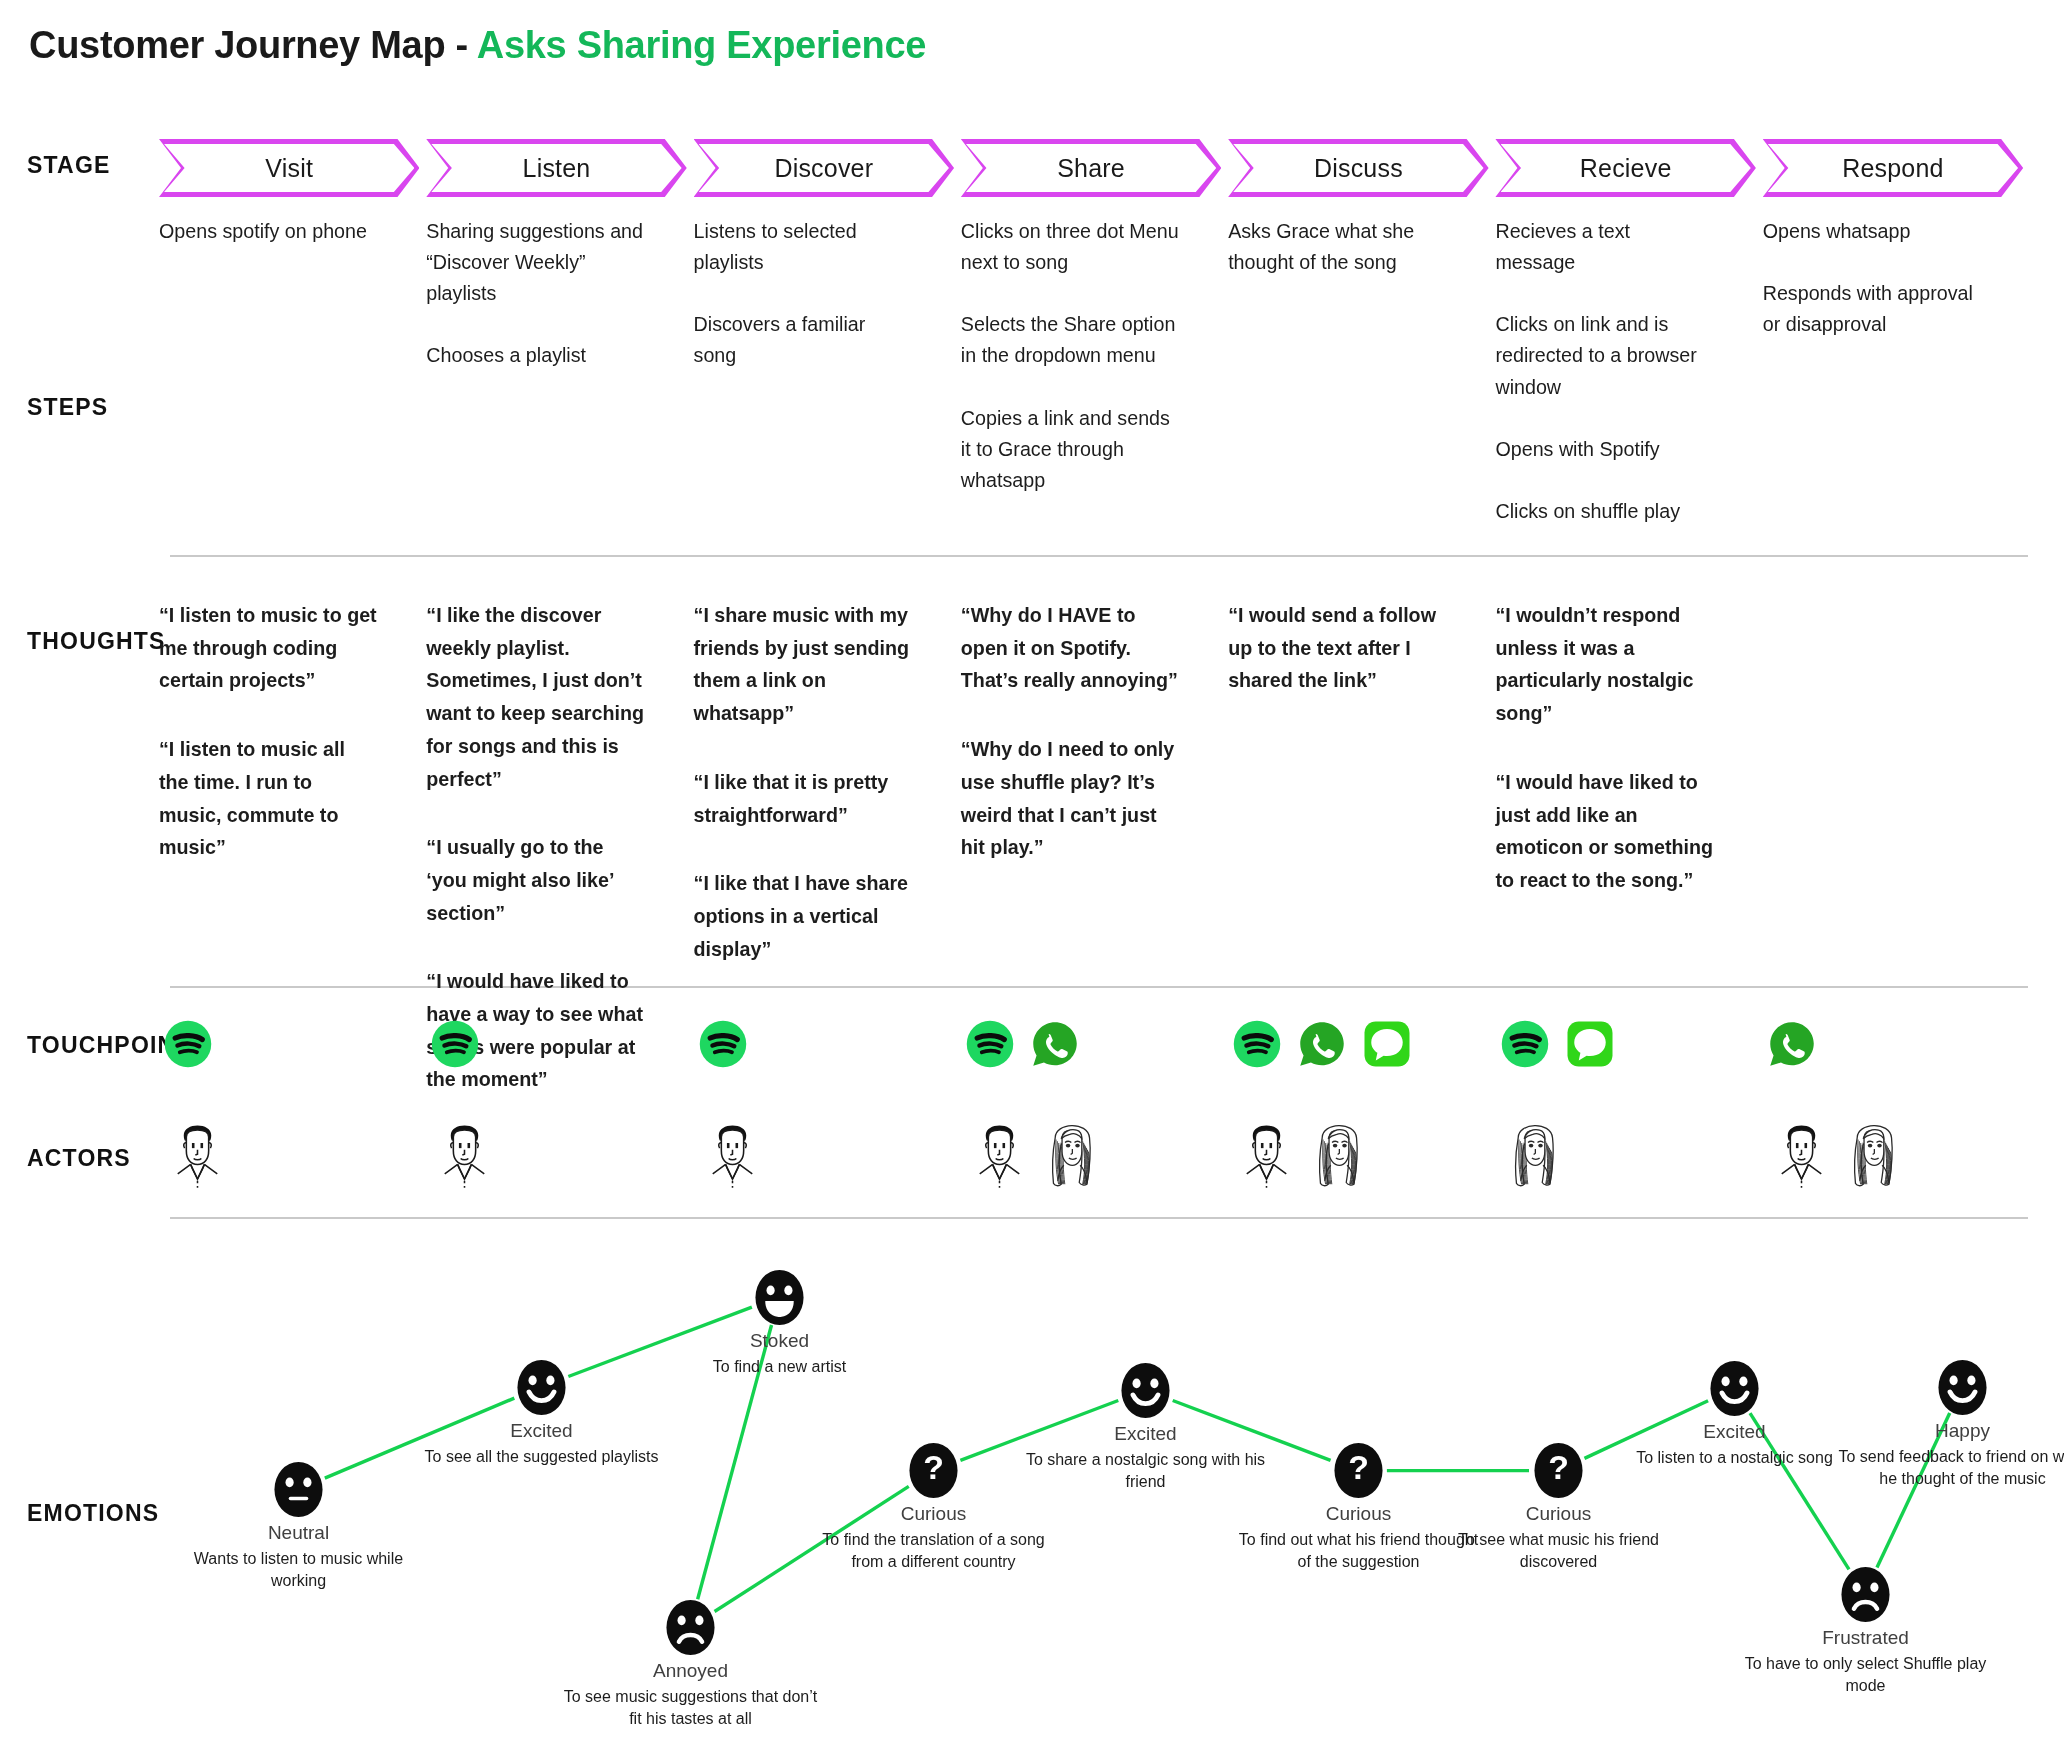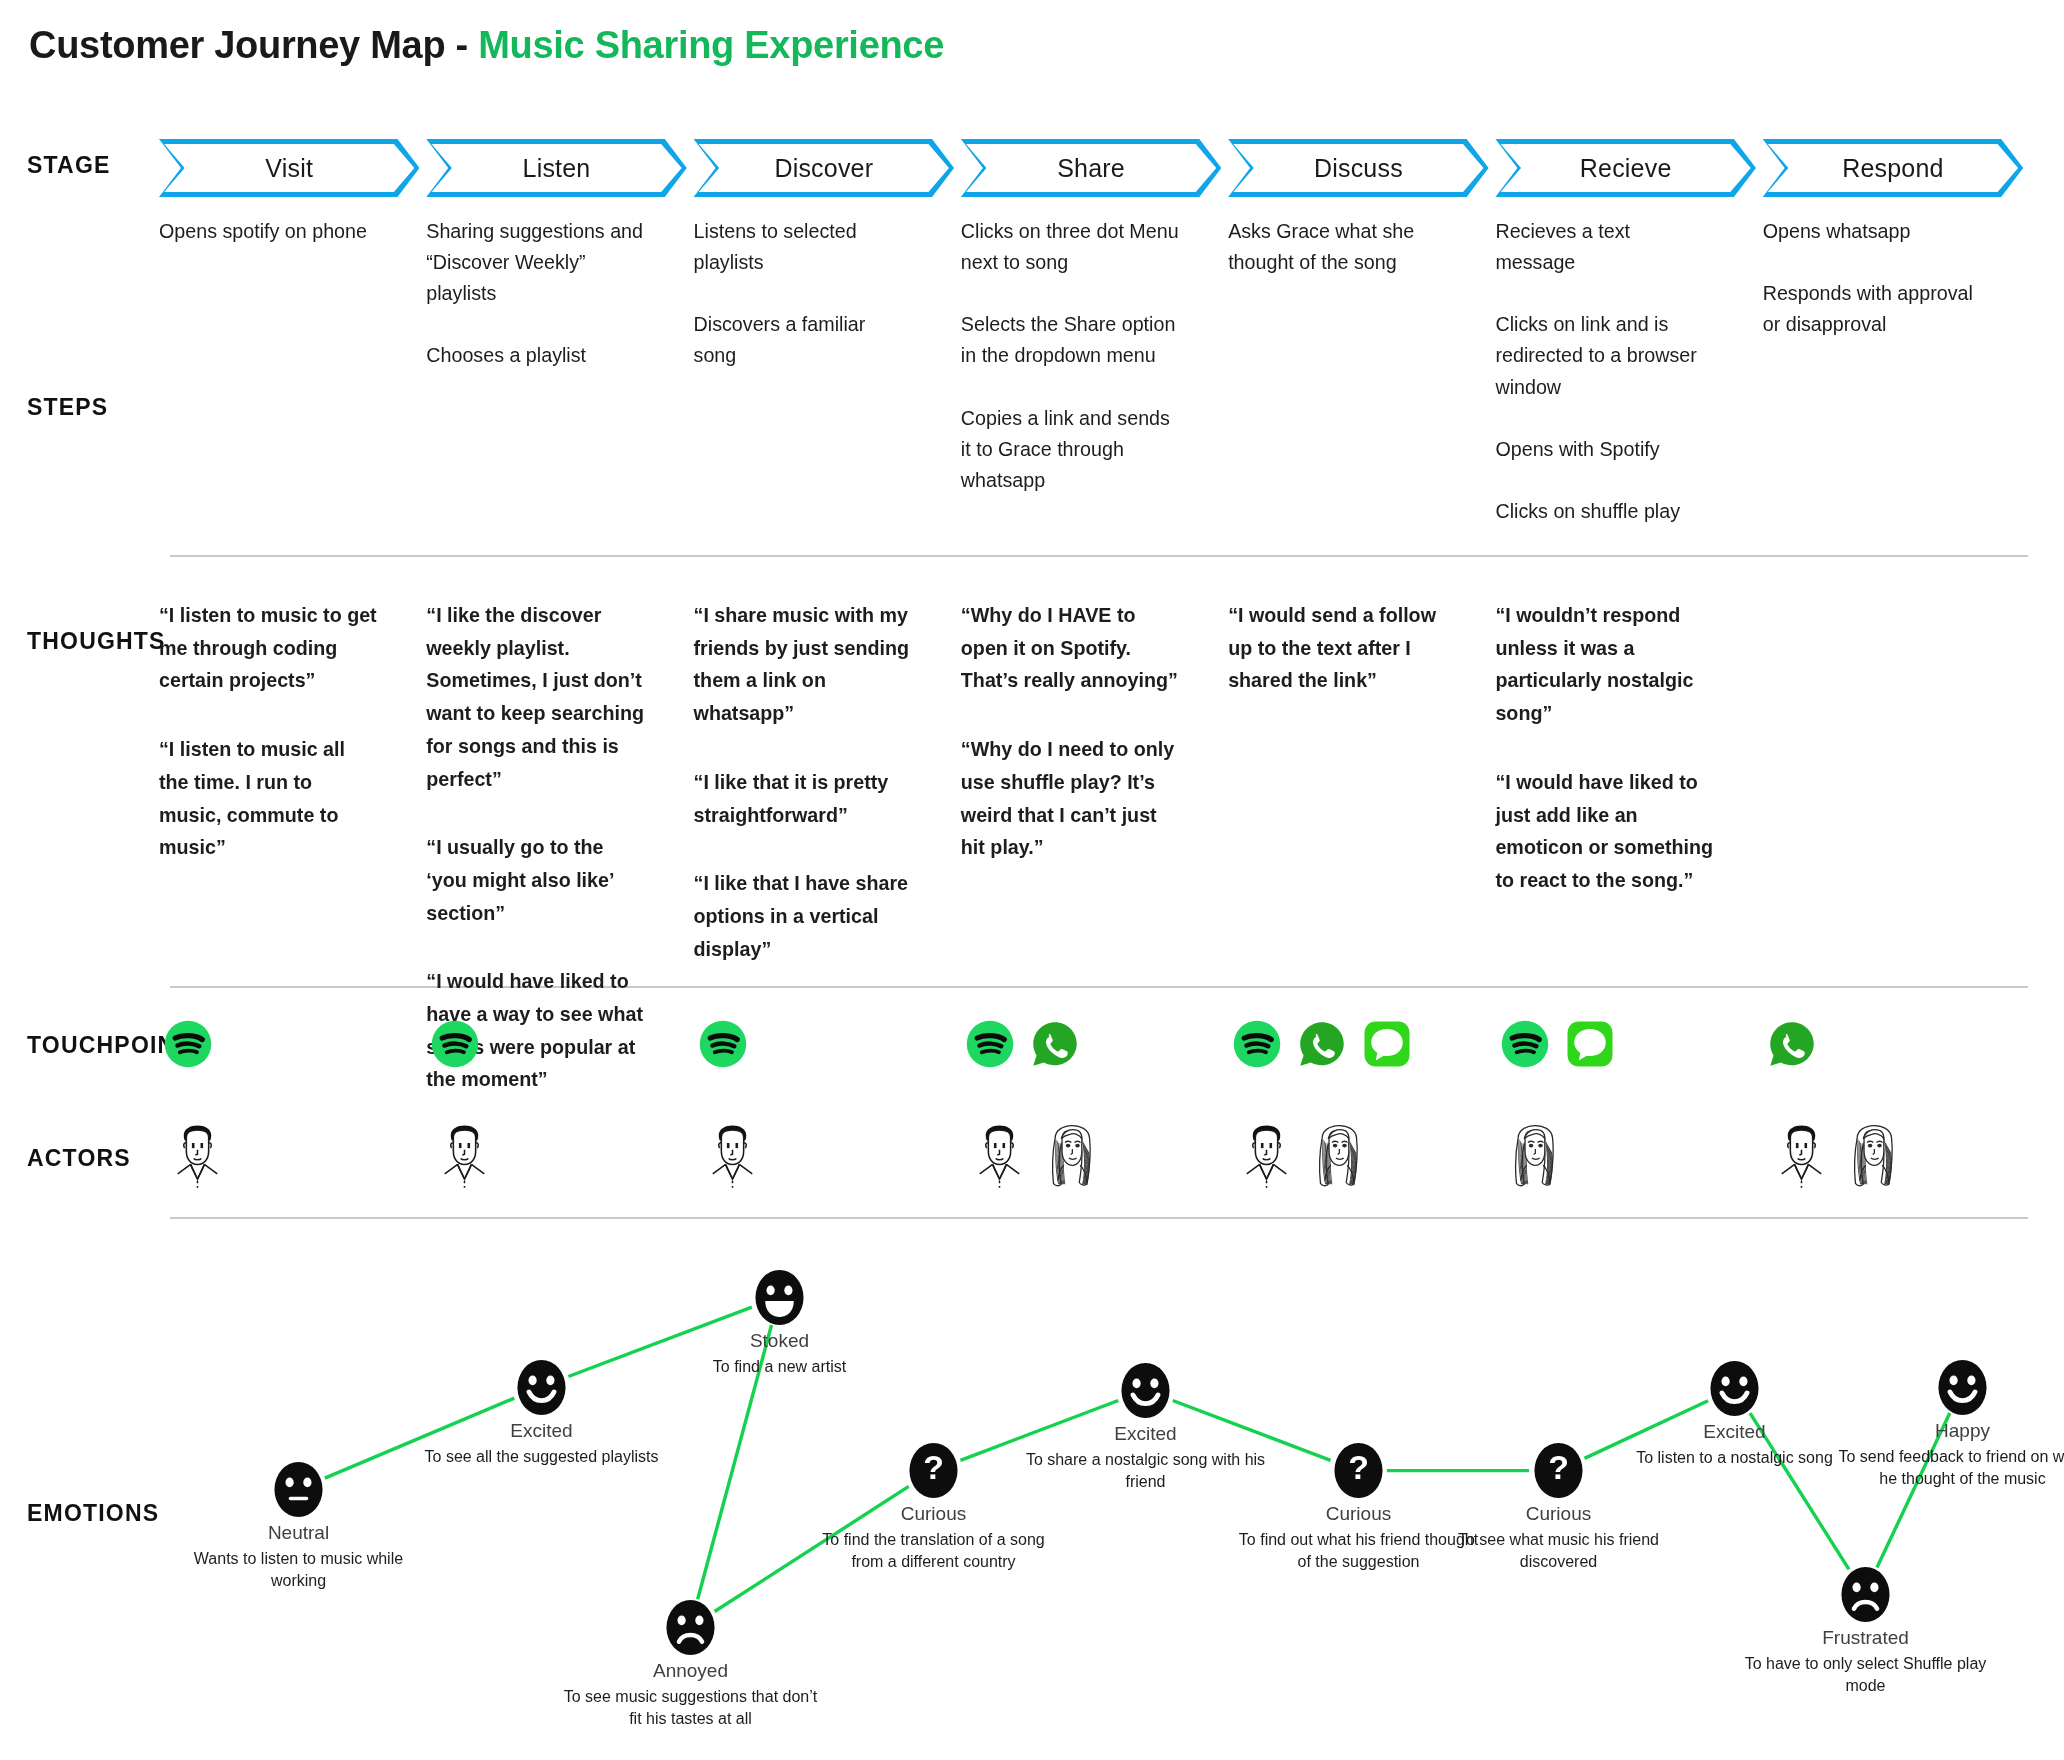--- a/index.html
+++ b/index.html
@@ -70,21 +70,21 @@
   
   #stage-row { top: 139px; }
   .stage-cell { position: relative; height: 58px; padding-right: 6.8px; }
   .chevron {
     position: relative;
     height: 58px;
     width: 100%;
     display: flex;
     align-items: center;
     justify-content: center;
-    background: #0ea5e9;
+    background: #d946ef;
     clip-path: polygon(
       0 0, calc(100% - 22px) 0, 100% 50%, calc(100% - 22px) 100%, 0 100%, 22px 50%
     );
   }
   .chevron-inner {
     position: absolute;
     inset: 5.1px;
     background: #ffffff;
     clip-path: polygon(
       0 0, calc(100% - 20.5px) 0, 100% 50%, calc(100% - 20.5px) 100%, 0 100%, 20.5px 50%
@@ -170,21 +170,21 @@
     line-height: 1.38;
     color: #1d1d1d;
     margin-top: 2.6px;
   }
 </style>
 </head>
 <body>
 
 <div id="page">
 
-  <div id="title"><span>Customer Journey Map - </span><span class="accent">Music Sharing Experience</span></div>
+  <div id="title"><span>Customer Journey Map - </span><span class="accent">Asks Sharing Experience</span></div>
 
   <div class="row-label" id="label-stage">STAGE</div>
   <div class="row-label" id="label-steps">STEPS</div>
   <div class="row-label" id="label-thoughts">THOUGHTS</div>
   <div class="row-label" id="label-touchpoints">TOUCHPOINTS</div>
   <div class="row-label" id="label-actors">ACTORS</div>
   <div class="row-label" id="label-emotions">EMOTIONS</div>
 
   <div class="divider" id="divider-1"></div>
   <div class="divider" id="divider-2"></div>

